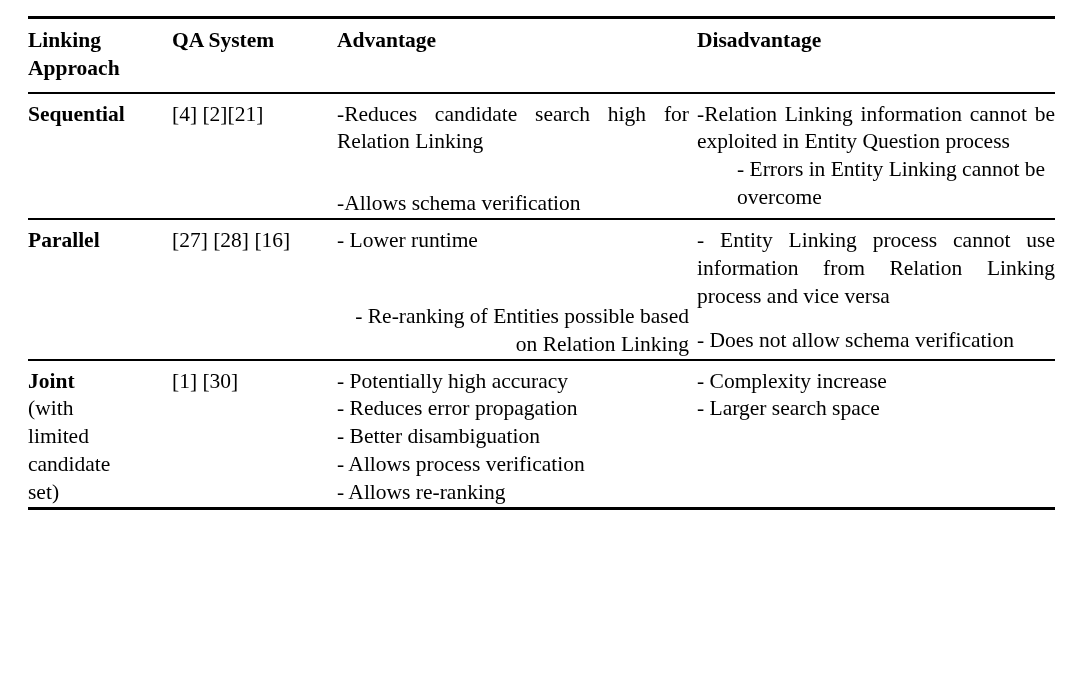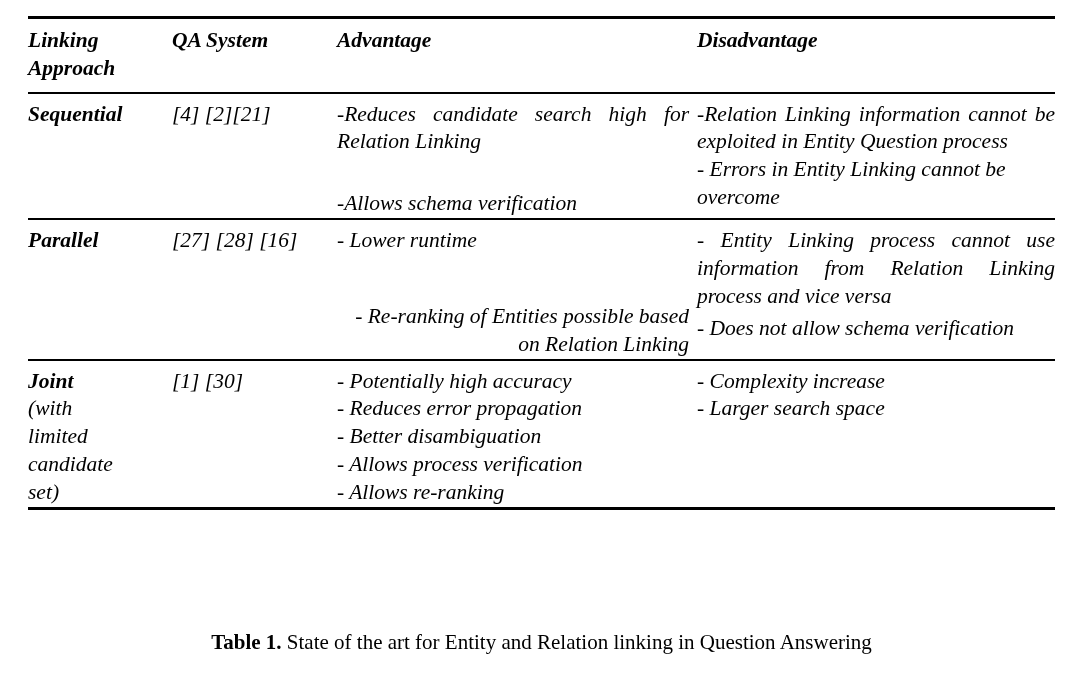--- a/index.html
+++ b/index.html
@@ -20,21 +20,20 @@
     width: 1080px;
     height: 679px;
     box-sizing: border-box;
   }
 
   .table-wrap {
     position: absolute;
     left: 28px;
     top: 16px;
     width: 1027px;
-    font-style: italic;
   }
 
   table.paper-table {
     width: 100%;
     border-collapse: collapse;
     table-layout: fixed;
     font-size: 21.5px;
     line-height: 1.295;
   }
 
@@ -99,20 +98,21 @@
 
   .block-gap {
     margin-top: 34px;
   }
   .block-gap-lg {
     margin-top: 48px;
     text-align: right;
   }
   .block-tight {
     margin-top: 0;
+    margin-left: 40px;
   }
 
   .line { display: block; }
 
   .caption {
     position: absolute;
     left: 28px;
     top: 630px;
     width: 1027px;
     text-align: center;
@@ -170,21 +170,21 @@
           <td class="col-approach">
             <span class="line nowrap">Parallel</span>
           </td>
           <td class="col-qa">[27] [28] [16]</td>
           <td class="col-adv">
             <div>- Lower runtime</div>
             <div class="block-gap-lg">- Re-ranking of Entities possible based on Relation Linking</div>
           </td>
           <td class="col-dis">
             <div class="just">- Entity Linking process cannot use information from Relation Linking process and vice versa</div>
-            <div class="just" style="margin-top:4px">- Does not allow schema verification</div>
+            <div class="just" style="margin-top:16px">- Does not allow schema verification</div>
           </td>
         </tr>
 
         <tr class="rule-mid">
           <td class="col-approach">
             <span class="line nowrap">Joint</span>
             <span class="line sub">(with</span>
             <span class="line sub">limited</span>
             <span class="line sub">candidate</span>
             <span class="line sub">set)</span>
@@ -202,18 +202,14 @@
             <div>- Larger search space</div>
           </td>
         </tr>
 
       </tbody>
     </table>
 
     <div class="rule-bottom"></div>
   </div>
 
-  <div class="caption">
-    <b>Table 1.</b>
-    <span>State of the art for Entity and Relation linking in Question Answering</span>
-  </div>
 
 </div>
 
 </body></html>

